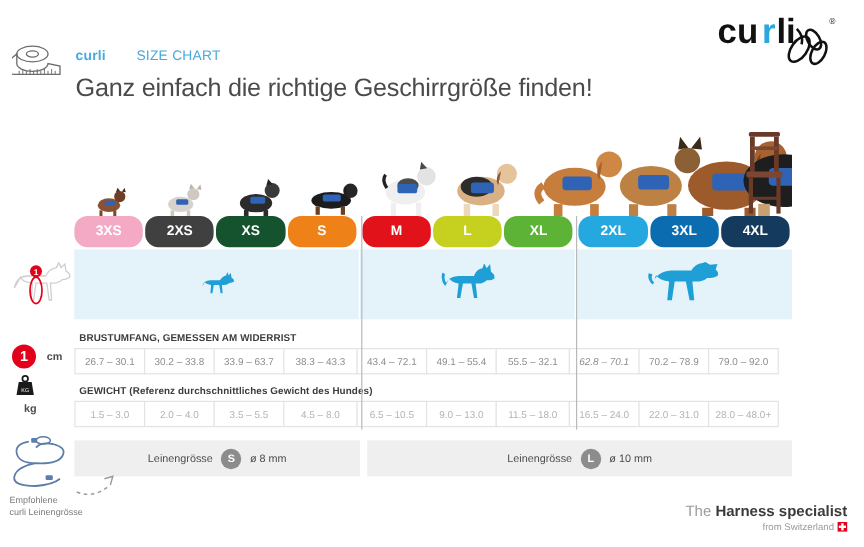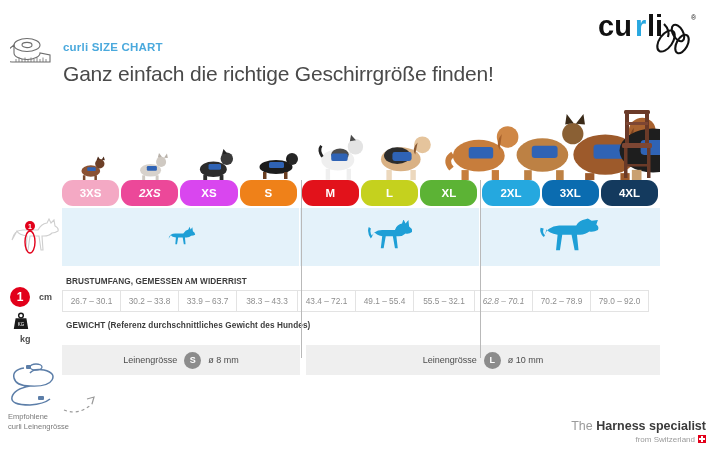--- a/index.html
+++ b/index.html
@@ -10,21 +10,21 @@
     overflow: hidden;
   }
   .page { position: relative; width: 720px; height: 456px; }
 
   
   .tape-icon { position: absolute; left: 10px; top: 36px; width: 44px; height: 30px; }
   .kicker {
     position: absolute; left: 63px; top: 41px;
     font-size: 11.5px; font-weight: bold; color: #4aa9dd; letter-spacing: .2px;
   }
-  .kicker .lite { font-weight: bold; }
+  .kicker .lite { font-weight: normal; padding-left: 22px; }
   .headline {
     position: absolute; left: 63px; top: 62px;
     font-size: 21px; color: #4a4a4a; font-weight: normal; letter-spacing: -.2px;
   }
   .logo { position: absolute; right: 14px; top: 6px; width: 112px; height: 56px; }
 
   
   .photostrip { position: absolute; left: 60px; top: 108px; width: 600px; height: 72px; }
   .chair { position: absolute; right: 2px; bottom: 0; width: 42px; height: 72px; }
 
@@ -261,22 +261,22 @@
         <rect x="31" y="40" width="3.5" height="30" fill="#6a3a28"></rect>
         <rect x="9" y="56" width="25" height="2.5" fill="#6a3a28"></rect>
       </svg>
     </div>
   </div>
 
   <div class="chart">
 
     <div class="row sizehdr" id="size-header">
         <div class="cell" style="width: 59px; background: rgb(244, 169, 196);">3XS</div>
-        <div class="cell" style="width: 59px; background: #ec4899; font-style: italic;">2XS</div>
-        <div class="cell" style="width: 59px; background: #d946ef;">XS</div>
+        <div class="cell" style="width: 59px; background: #404040;">2XS</div>
+        <div class="cell" style="width: 59px; background: #14532d;">XS</div>
         <div class="cell g-end" style="width: 59px; background: rgb(239, 129, 25);">S</div>
         <div class="cell" style="width: 59px; background: rgb(226, 18, 27);">M</div>
         <div class="cell" style="width: 59px; background: rgb(197, 209, 30);">L</div>
         <div class="cell g-end" style="width: 59px; background: rgb(92, 179, 53);">XL</div>
         <div class="cell" style="width: 59px; background: rgb(37, 168, 223);">2XL</div>
         <div class="cell" style="width: 59px; background: rgb(11, 108, 176);">3XL</div>
         <div class="cell" style="width: 59px; background: rgb(20, 58, 94);">4XL</div>
       </div>
 
     <div class="silband">
@@ -311,20 +311,32 @@
         <div class="cell" style="width: 62px;">55.5 – 32.1</div>
         <div class="cell" style="width: 59px; font-style: italic;">62.8 – 70.1</div>
         <div class="cell" style="width: 59px;">70.2 – 78.9</div>
         <div class="cell" style="width: 59px;">79.0 – 92.0</div>
       </div>
 
     <div class="spacer4"></div>
     <div class="lbl-row">
       <span class="lbl">GEWICHT (Referenz durchschnittliches Gewicht des Hundes)</span>
     </div>
+    <div class="row data-row weight" id="weight-row">
+        <div class="cell" style="width: 59px;">1.5 – 3.0</div>
+        <div class="cell" style="width: 59px;">2.0 – 4.0</div>
+        <div class="cell" style="width: 59px;">3.5 – 5.5</div>
+        <div class="cell" style="width: 62px;">4.5 – 8.0</div>
+        <div class="cell" style="width: 59px;">6.5 – 10.5</div>
+        <div class="cell" style="width: 59px;">9.0 – 13.0</div>
+        <div class="cell" style="width: 62px;">11.5 – 18.0</div>
+        <div class="cell" style="width: 59px;">16.5 – 24.0</div>
+        <div class="cell" style="width: 59px;">22.0 – 31.0</div>
+        <div class="cell" style="width: 59px;">28.0 – 48.0+</div>
+      </div>
 
     <div class="leash-row">
       <div class="leash-box" style="width:238px">
         <span>Leinengrösse</span>
         <span class="badge">S</span>
         <span>ø 8 mm</span>
       </div>
       <div class="leash-gap"></div>
       <div class="leash-box" style="width:354px">
         <span>Leinengrösse</span>

